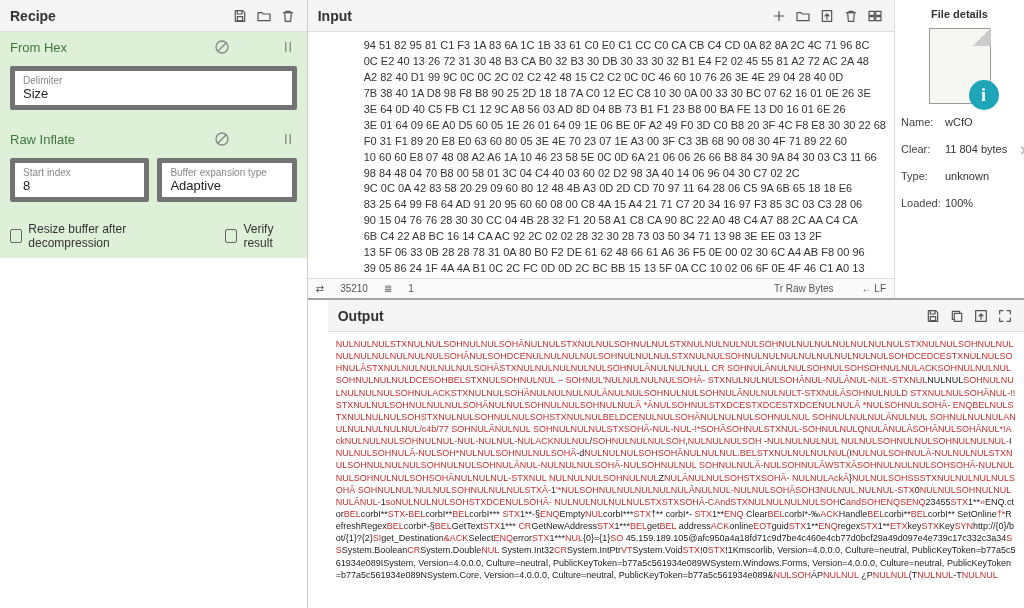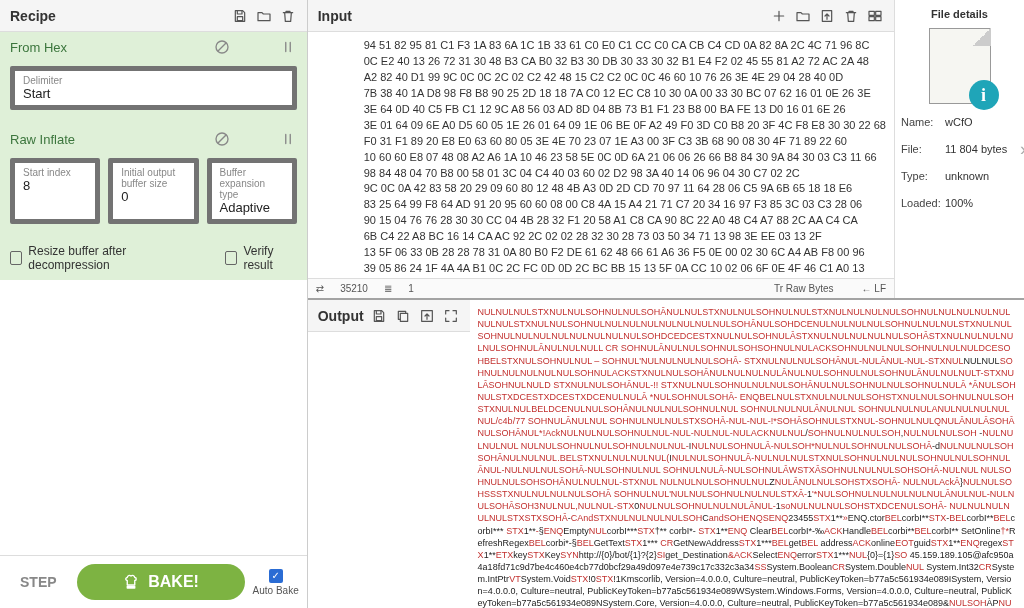--- a/index.html
+++ b/index.html
@@ -46,21 +46,21 @@
   .file-details { width: 130px; border-left: 1px solid #ddd; padding: 8px 6px; display: flex; flex-direction: column; align-items: center; font-size: 11px; position:relative; }
   .file-details .title { font-weight: 600; margin-bottom: 6px; }
   .file-thumb { width: 70px; height: 80px; margin-bottom: 10px; position: relative; }
   .file-paper { width: 62px; height: 76px; background: #f6f6f2; border: 1px solid #999; position: absolute; top: 2px; left: 4px; }
   .file-paper::before { content: ""; position: absolute; top: -1px; right: -1px; width: 18px; height: 18px; background: linear-gradient(135deg, transparent 50%, #ccc 50%); }
   .file-icircle { position: absolute; bottom: -4px; right: -4px; width: 30px; height: 30px; border-radius: 50%; background: #1fa5b8; display: flex; align-items: center; justify-content: center; color: #fff; font-family: Georgia, serif; font-size: 18px; font-weight: bold; }
   .fd-grid { width: 100%; display: grid; grid-template-columns: 44px 1fr; row-gap: 15px; font-size: 11px; }
   .fd-grid .k { color: #444; }
   .chev { position:absolute; right:-2px; top:50%; transform:translateY(-50%); color:#aaa; font-size:18px; cursor:pointer; }
 
-  .output-main { flex: 1; display: flex; flex-direction: row; min-height: 0; }
+  .output-main { flex: 1; display: flex; flex-direction: column; min-height: 0; margin-left: 20px; }
   .outarea { flex: 1; padding: 6px 8px; font-family: "Consolas", monospace; font-size: 9px; line-height: 1.35; color: #333; overflow: hidden; word-break: break-all; }
   .outarea .r { color: #c2302e; }
   .outarea .b { color: #222; }
   .outarea .dot { color: #c2302e; }
 
   svg { stroke: currentColor; fill: none; stroke-width: 1.8; stroke-linecap: round; stroke-linejoin: round; }
 </style>
 </head>
 <body>
 
@@ -101,21 +101,21 @@
           </span>
         <span class="oicon">
             <svg viewBox="0 0 24 24">
               <path d="M9 6v12M15 6v12"></path>
             </svg>
           </span>
       </div>
       <div class="op-body">
         <div class="op-field">
           <div class="lbl">Delimiter</div>
-          <div class="val">Start</div>
+          <div class="val">Size</div>
         </div>
       </div>
     </div>
 
     <div class="op">
       <div class="op-head">
         <span>Raw Inflate</span>
         <span class="spacer"></span>
         <span class="oicon">
             <svg viewBox="0 0 24 24">
@@ -129,56 +129,38 @@
             </svg>
           </span>
       </div>
       <div class="op-body">
         <div class="op-row">
           <div class="op-field">
             <div class="lbl">Start index</div>
             <div class="val">8</div>
           </div>
           <div class="op-field">
-            <div class="lbl">Initial output buffer size</div>
-            <div class="val">0</div>
-          </div>
-          <div class="op-field">
             <div class="lbl">Buffer expansion type</div>
             <div class="val">Adaptive</div>
           </div>
         </div>
       </div>
       <div class="op-checkrow">
         <div class="op-check">
           <span class="box"></span>
           <span>Resize buffer after decompression</span>
         </div>
         <div class="op-check">
           <span class="box"></span>
           <span>Verify result</span>
         </div>
       </div>
     </div>
   </div>
 
-  <div class="bake-row">
-    <div class="step-btn">STEP</div>
-    <div class="bake-btn">
-      <svg viewBox="0 0 24 24" fill="#fff" stroke="none">
-          <path d="M7 6a3 3 0 0 1 5-2 3 3 0 0 1 5 2c1 0 2 1 2 2s-1 2-2 2v6H7v-6c-1 0-2-1-2-2s1-2 2-2z"></path>
-          <rect x="7" y="18" width="10" height="2"></rect>
-        </svg>
-      <span>BAKE!</span>
-    </div>
-    <div class="autobake">
-      <span class="chk">✓</span>
-      <span>Auto Bake</span>
-    </div>
-  </div>
 </div>
 
 <div class="right-col">
   <div class="input-wrap">
     <div class="input-main">
       <div class="panel-header">
         <span>Input</span>
         <span class="spacer"></span>
         <span class="hicon">
             <svg viewBox="0 0 24 24">
@@ -241,21 +223,21 @@
     </div>
     <div class="file-details">
       <div class="title">File details</div>
       <div class="file-thumb">
         <div class="file-paper"></div>
         <div class="file-icircle">i</div>
       </div>
       <div class="fd-grid">
         <span class="k">Name:</span>
           <span>wCfO</span>
-        <span class="k">File:</span>
+        <span class="k">Clear:</span>
           <span>11 804 bytes</span>
         <span class="k">Type:</span>
           <span>unknown</span>
         <span class="k">Loaded:</span>
           <span>100%</span>
       </div>
       <span class="chev">›</span>
     </div>
   </div>
 

